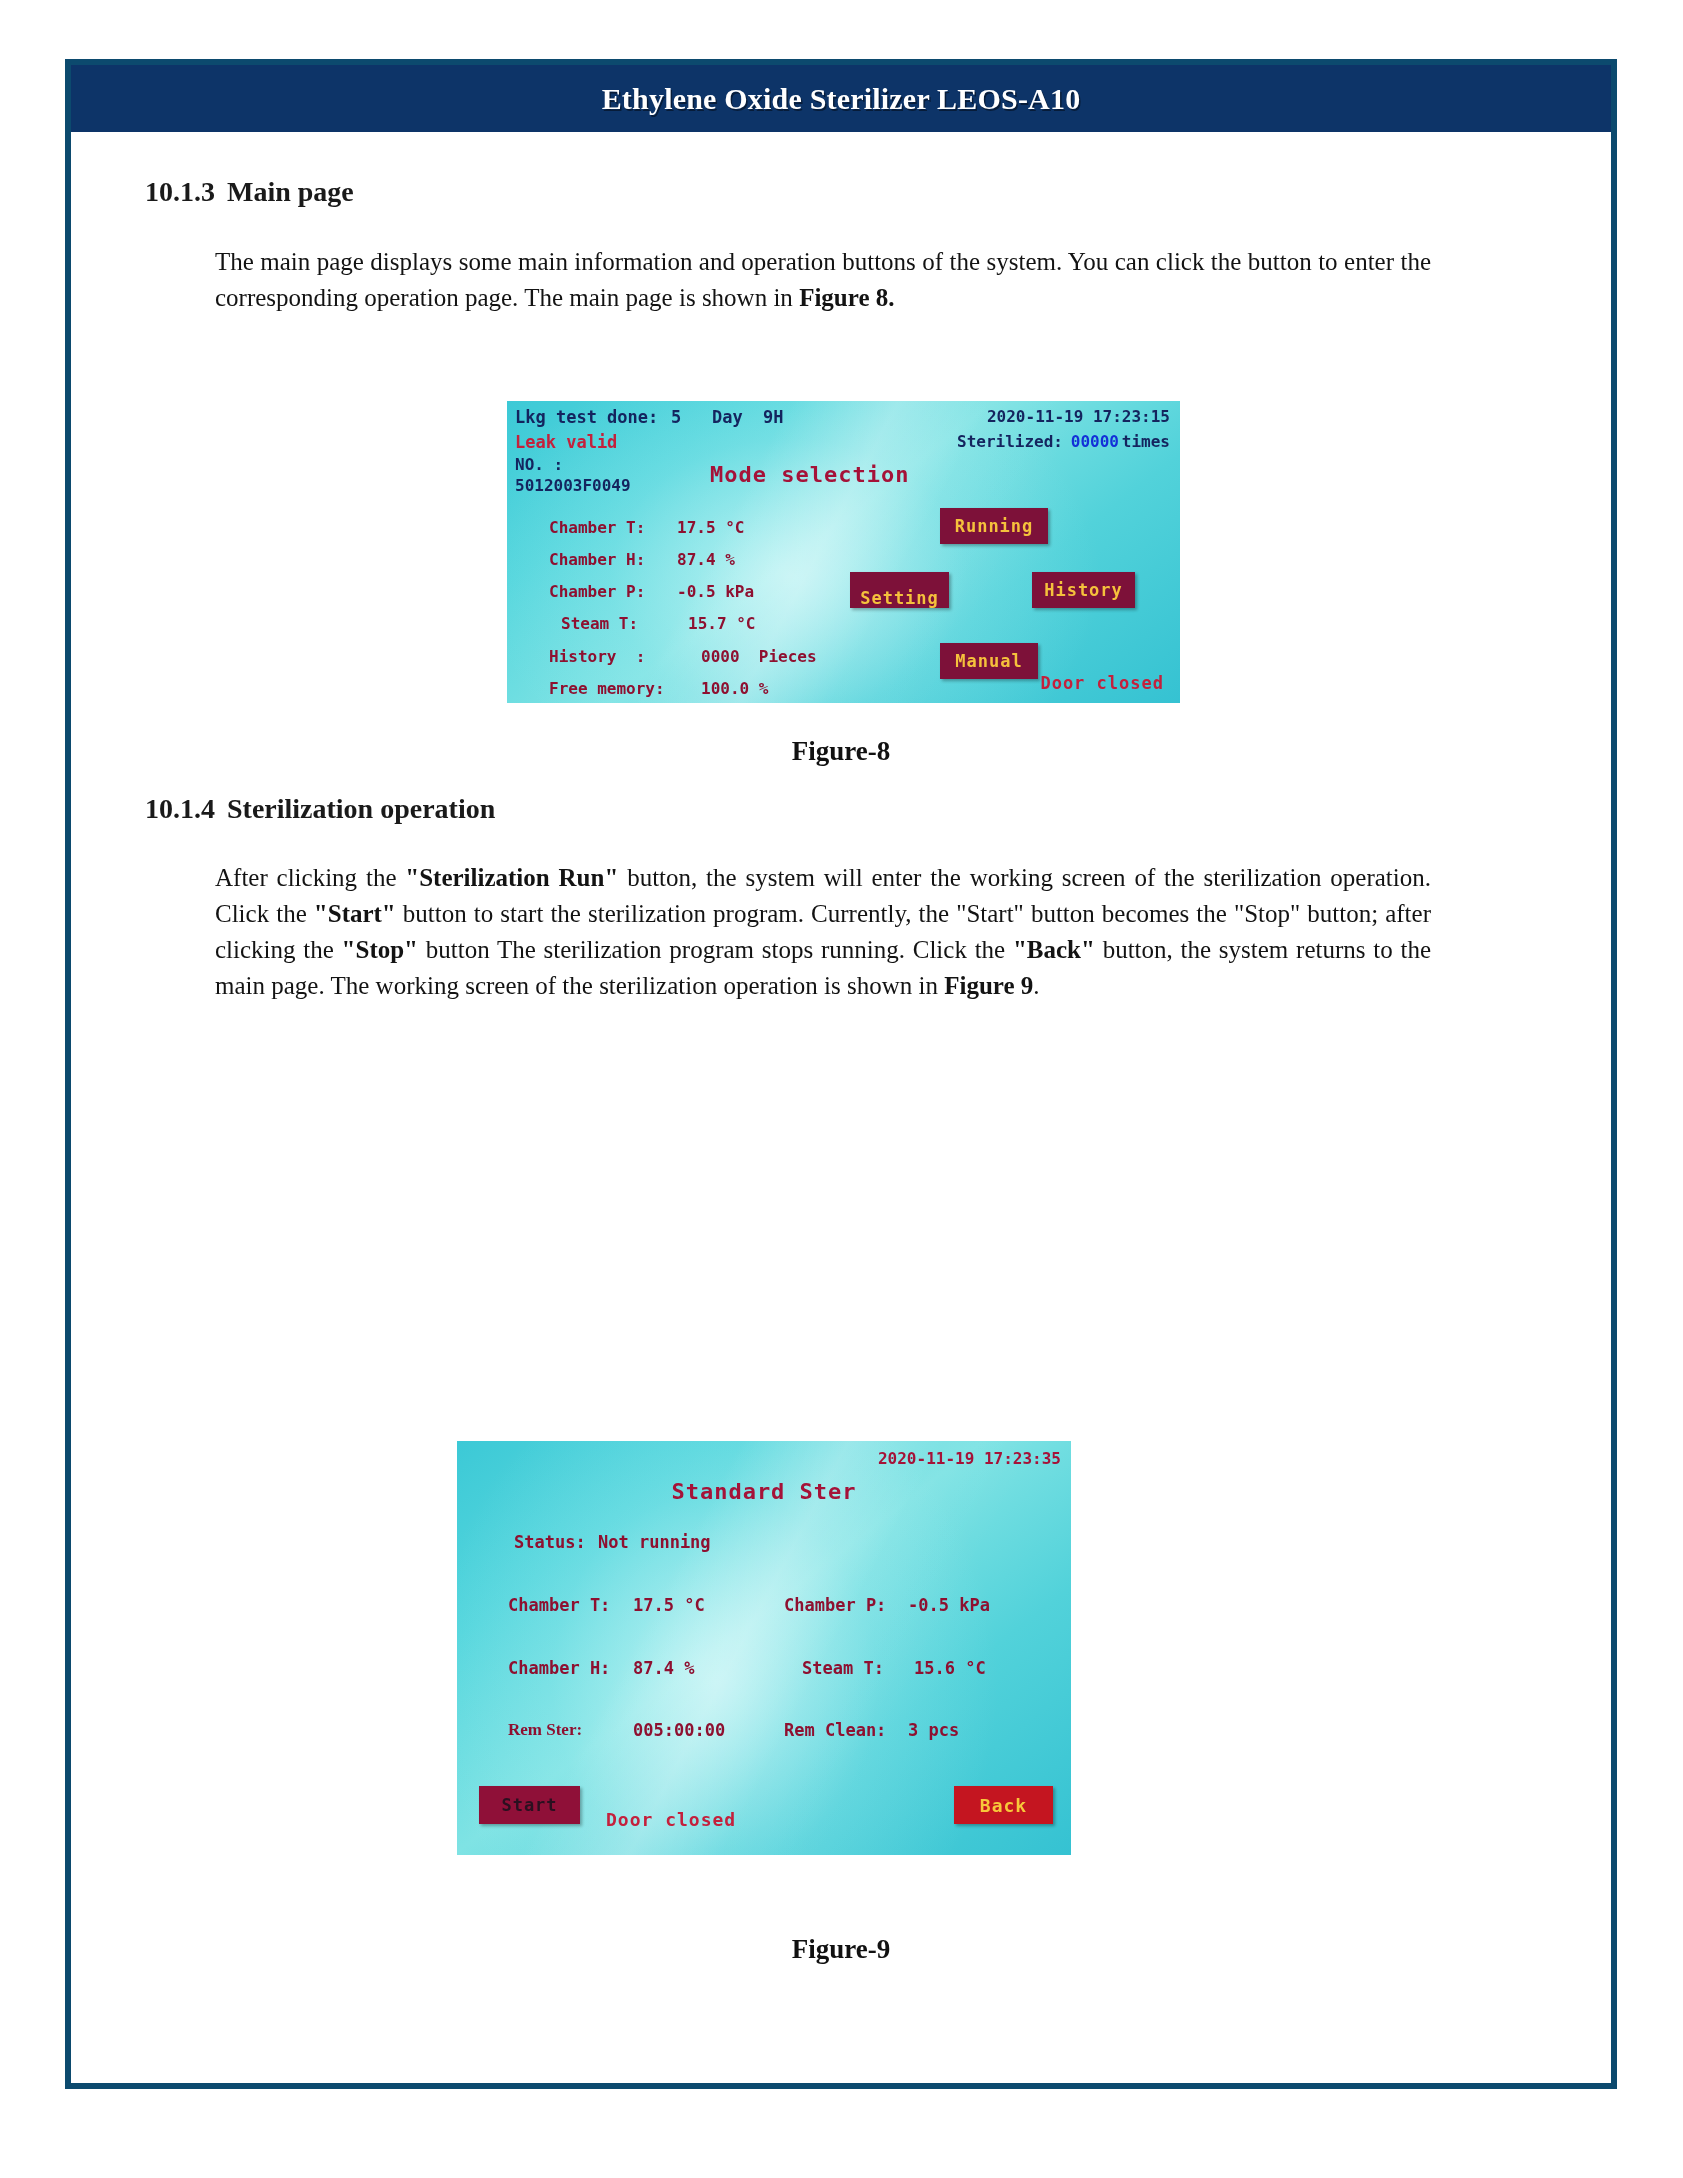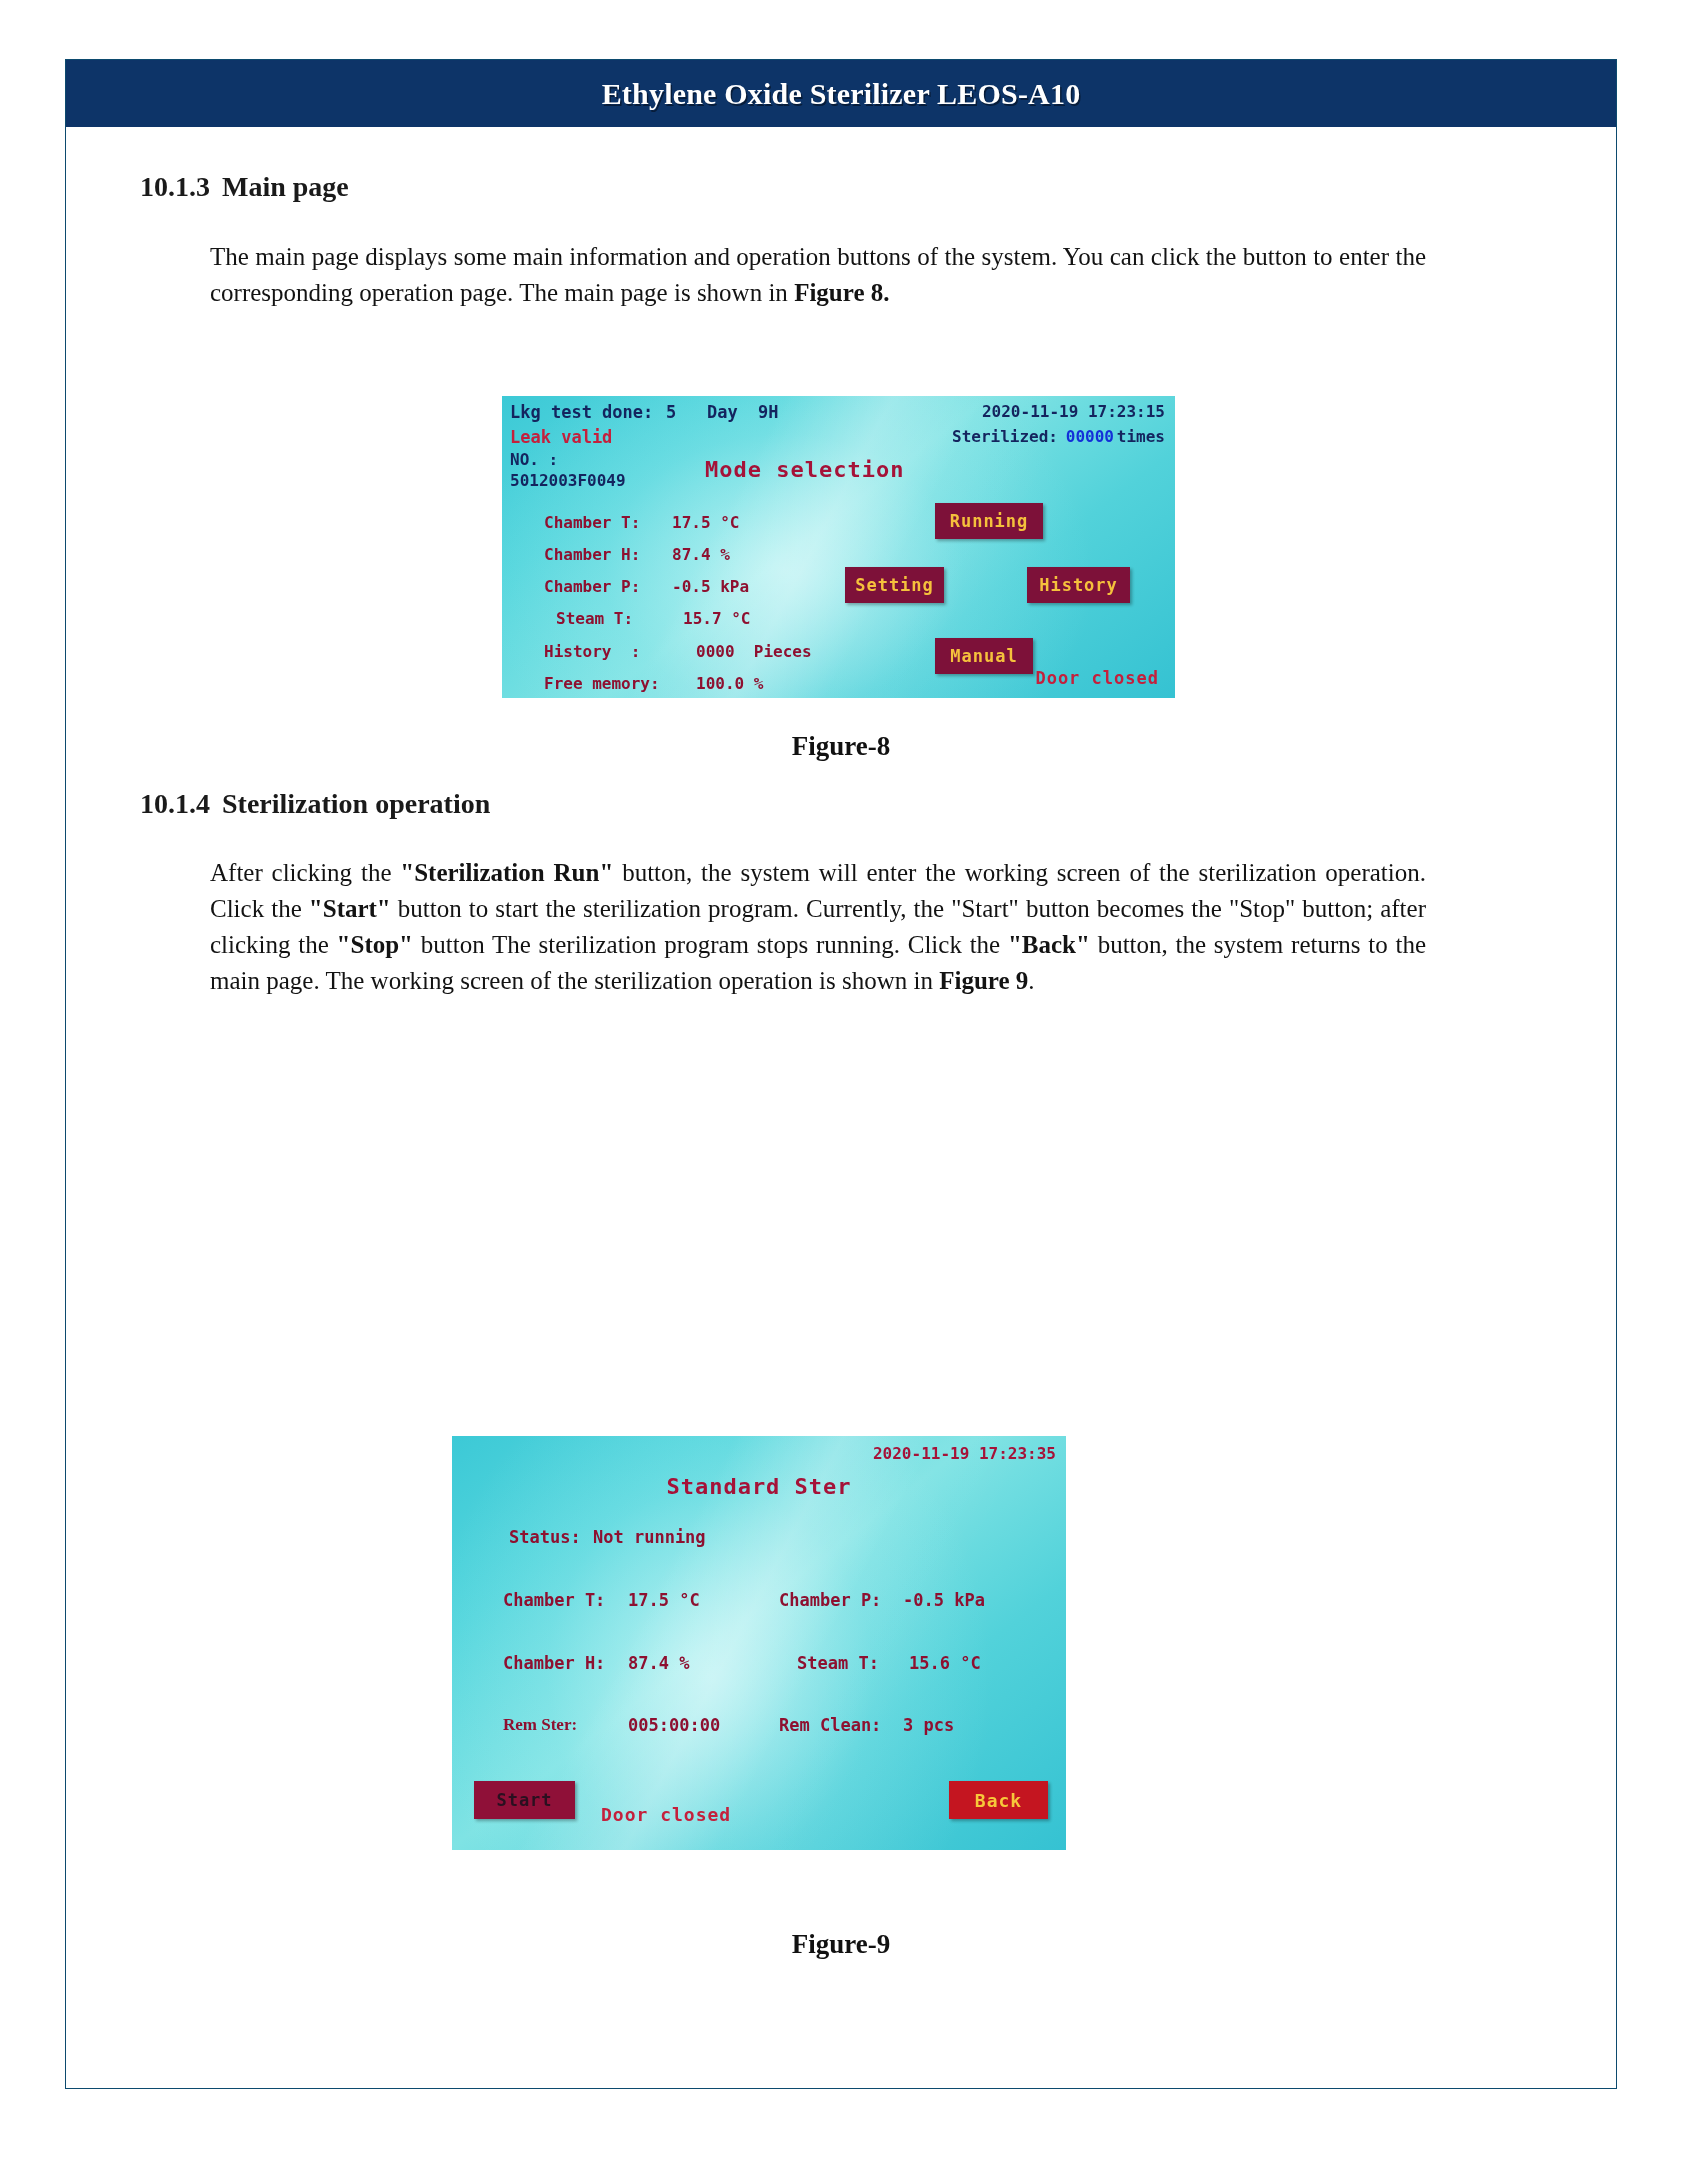--- a/index.html
+++ b/index.html
@@ -15,21 +15,21 @@
     overflow: hidden;
   }
 
   
   #page-frame {
     position: absolute;
     left: 65px;
     top: 59px;
     width: 1552px;
     height: 2030px;
-    border: 1px solid #0c4a6e;
+    border: 6px solid #0c4a6e;
     box-sizing: border-box;
     background: #ffffff;
   }
 
   
   #doc-header {
     position: absolute;
     left: 0px;
     top: 0px;
     width: 100%;
@@ -211,21 +211,21 @@
 
       <span class="lbl" style="left: 42px; top: 246px; font-size: 16px; text-align: right;">History  :</span>
       <span class="lbl" style="left: 194px; top: 246px; font-size: 16px;">0000  Pieces</span>
 
       <span class="lbl" style="left: 42px; top: 278px; font-size: 16px;">Free memory:</span>
       <span class="lbl" style="left: 194px; top: 278px; font-size: 16px;">100.0 %</span>
 
       <div class="hmi-btn" style="left: 433px; top: 107px; width: 108px; height: 36px; font-size: 17px;">
         <span>Running</span>
       </div>
-      <div class="hmi-btn" style="left: 343px; top: 171px; width: 99px; height: 36px; font-size: 17px;">
+      <div class="hmi-btn" style="left: 343px; top: 171px; width: 99px; height: 36px; font-size: 17px; align-items: flex-end;">
         <span>Setting</span>
       </div>
       <div class="hmi-btn" style="left: 525px; top: 171px; width: 103px; height: 36px; font-size: 17px;">
         <span>History</span>
       </div>
       <div class="hmi-btn" style="left: 433px; top: 242px; width: 98px; height: 36px; font-size: 17px;">
         <span>Manual</span>
       </div>
 
       <span class="lbl c-red" style="right: 16px; bottom: 10px; font-size: 17px; letter-spacing: 1px;">Door closed</span>

